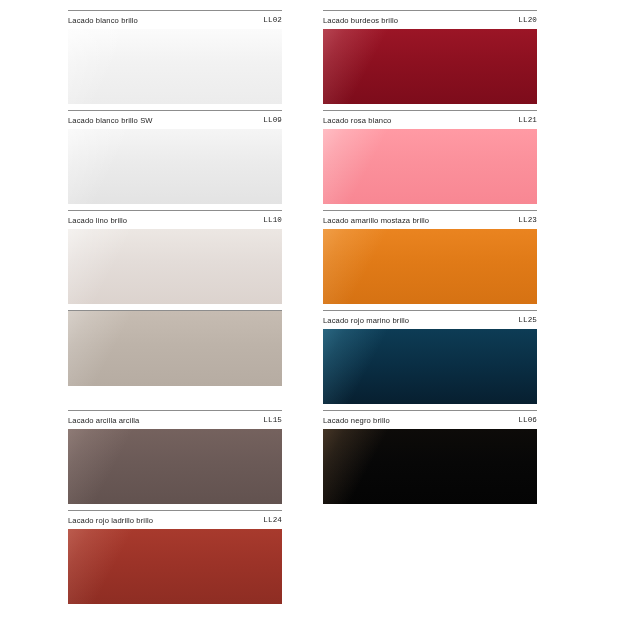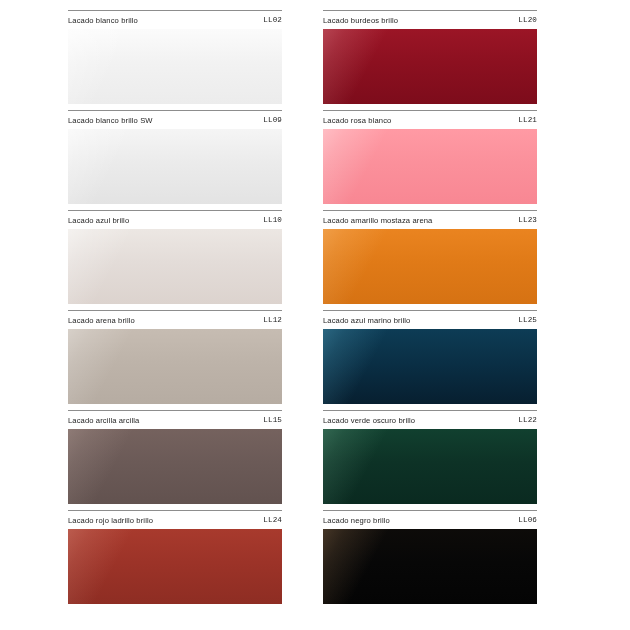--- a/index.html
+++ b/index.html
@@ -106,33 +106,29 @@
           <span class="name">Lacado blanco brillo SW</span>
           <span class="code">LL09</span>
         </div>
         <div class="panel" style="background: linear-gradient(rgb(245, 245, 245) 0%, rgb(235, 235, 235) 45%, rgb(227, 227, 227) 100%);">
           <div class="gloss" style="background: radial-gradient(70% 130% at 2% -10%, rgba(255, 255, 255, 0) 100%, rgba(255, 255, 255, 0) 100%), linear-gradient(118deg, rgba(255, 255, 255, 0.5) 0%, rgba(255, 255, 255, 0.275) 9%, rgba(255, 255, 255, 0) 26%, rgba(255, 255, 255, 0) 100%);"></div>
         </div>
       </div>
       <div class="swatch-card">
         <div class="rule" style="background: rgb(141, 141, 141);"></div>
         <div class="caption">
-          <span class="name">Lacado azul brillo</span>
+          <span class="name">Lacado lino brillo</span>
           <span class="code">LL10</span>
         </div>
         <div class="panel" style="background: linear-gradient(rgb(236, 231, 227) 0%, rgb(227, 220, 216) 45%, rgb(220, 211, 206) 100%);">
           <div class="gloss" style="background: radial-gradient(70% 130% at 2% -10%, rgba(255, 255, 255, 0) 100%, rgba(255, 255, 255, 0) 100%), linear-gradient(118deg, rgba(255, 255, 255, 0.45) 0%, rgba(255, 255, 255, 0.247) 9%, rgba(255, 255, 255, 0) 26%, rgba(255, 255, 255, 0) 100%);"></div>
         </div>
       </div>
       <div class="swatch-card">
         <div class="rule" style="background: rgb(141, 141, 141);"></div>
-        <div class="caption">
-          <span class="name">Lacado arena brillo</span>
-          <span class="code">LL12</span>
-        </div>
         <div class="panel" style="background: linear-gradient(rgb(198, 188, 178) 0%, rgb(189, 179, 169) 45%, rgb(182, 172, 162) 100%);">
           <div class="gloss" style="background: radial-gradient(70% 130% at 2% -10%, rgba(255, 255, 255, 0) 100%, rgba(255, 255, 255, 0) 100%), linear-gradient(118deg, rgba(255, 255, 255, 0.3) 0%, rgba(255, 255, 255, 0.165) 9%, rgba(255, 255, 255, 0) 26%, rgba(255, 255, 255, 0) 100%);"></div>
         </div>
       </div>
       <div class="swatch-card">
         <div class="rule" style="background: rgb(141, 141, 141);"></div>
         <div class="caption">
           <span class="name">Lacado arcilla arcilla</span>
           <span class="code">LL15</span>
         </div>
@@ -168,50 +164,40 @@
           <span class="name">Lacado rosa blanco</span>
           <span class="code">LL21</span>
         </div>
         <div class="panel" style="background: linear-gradient(rgb(255, 154, 164) 0%, rgb(251, 144, 155) 45%, rgb(248, 135, 147) 100%);">
           <div class="gloss" style="background: radial-gradient(70% 130% at 2% -10%, rgba(255, 255, 255, 0) 100%, rgba(255, 255, 255, 0) 100%), linear-gradient(118deg, rgba(255, 255, 255, 0.35) 0%, rgba(255, 255, 255, 0.192) 9%, rgba(255, 255, 255, 0) 26%, rgba(255, 255, 255, 0) 100%);"></div>
         </div>
       </div>
       <div class="swatch-card">
         <div class="rule" style="background: rgb(141, 141, 141);"></div>
         <div class="caption">
-          <span class="name">Lacado amarillo mostaza arena</span>
+          <span class="name">Lacado amarillo mostaza brillo</span>
           <span class="code">LL23</span>
         </div>
         <div class="panel" style="background: linear-gradient(rgb(234, 132, 32) 0%, rgb(224, 122, 23) 45%, rgb(214, 114, 19) 100%);">
           <div class="gloss" style="background: radial-gradient(70% 130% at 2% -10%, rgba(255, 255, 255, 0) 100%, rgba(255, 255, 255, 0) 100%), linear-gradient(118deg, rgba(255, 217, 160, 0.3) 0%, rgba(255, 217, 160, 0.165) 9%, rgba(255, 217, 160, 0) 26%, rgba(255, 217, 160, 0) 100%);"></div>
         </div>
       </div>
       <div class="swatch-card">
         <div class="rule" style="background: rgb(141, 141, 141);"></div>
         <div class="caption">
-          <span class="name">Lacado azul marino brillo</span>
+          <span class="name">Lacado rojo marino brillo</span>
           <span class="code">LL25</span>
         </div>
         <div class="panel" style="background: linear-gradient(rgb(13, 60, 85) 0%, rgb(10, 47, 69) 45%, rgb(7, 31, 48) 100%);">
           <div class="gloss" style="background: radial-gradient(70% 130% at 2% -10%, rgba(255, 255, 255, 0) 100%, rgba(255, 255, 255, 0) 100%), linear-gradient(118deg, rgba(78, 154, 181, 0.45) 0%, rgba(78, 154, 181, 0.247) 9%, rgba(78, 154, 181, 0) 26%, rgba(78, 154, 181, 0) 100%);"></div>
         </div>
       </div>
       <div class="swatch-card">
         <div class="rule" style="background: rgb(141, 141, 141);"></div>
         <div class="caption">
-          <span class="name">Lacado verde oscuro brillo</span>
-          <span class="code">LL22</span>
-        </div>
-        <div class="panel" style="background: linear-gradient(rgb(17, 64, 47) 0%, rgb(13, 50, 38) 45%, rgb(10, 42, 32) 100%);">
-          <div class="gloss" style="background: radial-gradient(70% 130% at 2% -10%, rgba(255, 255, 255, 0) 100%, rgba(255, 255, 255, 0) 100%), linear-gradient(118deg, rgba(111, 174, 143, 0.35) 0%, rgba(111, 174, 143, 0.192) 9%, rgba(111, 174, 143, 0) 26%, rgba(111, 174, 143, 0) 100%);"></div>
-        </div>
-      </div>
-      <div class="swatch-card">
-        <div class="rule" style="background: rgb(141, 141, 141);"></div>
-        <div class="caption">
           <span class="name">Lacado negro brillo</span>
           <span class="code">LL06</span>
         </div>
         <div class="panel" style="background: linear-gradient(rgb(13, 11, 9) 0%, rgb(7, 7, 7) 45%, rgb(4, 4, 4) 100%);">
           <div class="gloss" style="background: radial-gradient(70% 130% at 2% -10%, rgba(255, 255, 255, 0) 100%, rgba(255, 255, 255, 0) 100%), linear-gradient(118deg, rgba(138, 106, 74, 0.45) 0%, rgba(138, 106, 74, 0.247) 9%, rgba(138, 106, 74, 0) 26%, rgba(138, 106, 74, 0) 100%);"></div>
         </div>
       </div>
     </div>
 
 </div>

